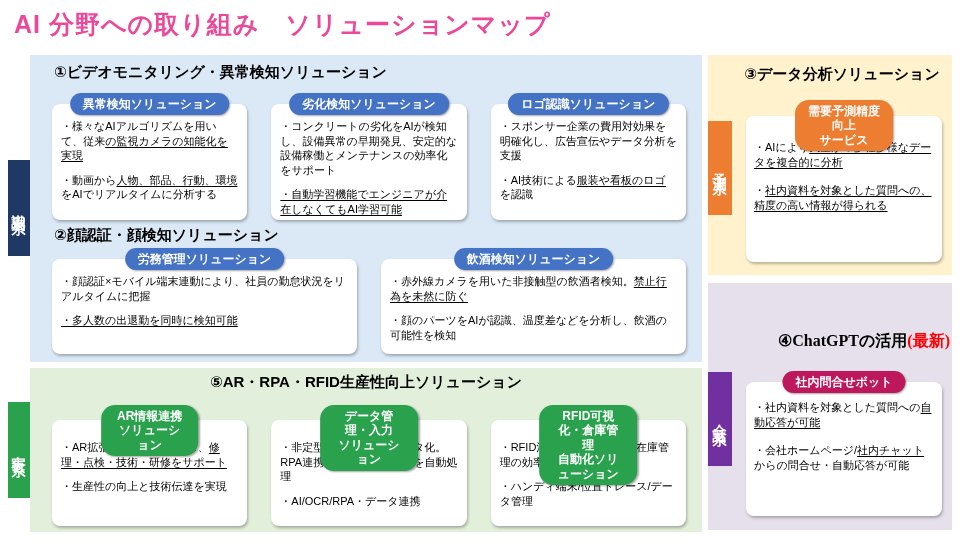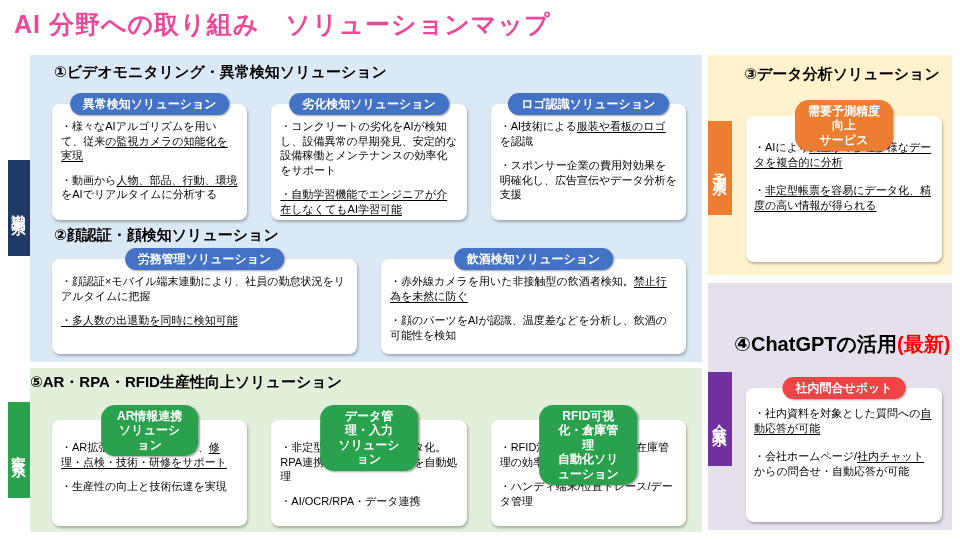--- a/index.html
+++ b/index.html
@@ -19,23 +19,23 @@
           display:flex; align-items:center; justify-content:center;
           writing-mode:vertical-rl; text-orientation:upright; letter-spacing:4px; z-index:3; }
   .vtab-navy   { left:8px;   top:160px; width:22px; height:96px; background:#203864; }
   .vtab-green  { left:8px;   top:402px; width:22px; height:96px; background:#2aa24d; }
   .vtab-orange { left:708px; top:121px; width:24px; height:94px; background:#ed7d31; }
   .vtab-purple { left:708px; top:372px; width:24px; height:94px; background:#7030a0; }
 
   .group-heading { font-size:15px; font-weight:bold; color:#000; }
   .gh1 { padding:8px 0 0 24px; }
   .gh2 { padding:6px 0 0 24px; }
-  .green-heading { text-align:left; padding-top:5px; font-size:15px; font-weight:bold; }
+  .green-heading { text-align:center; padding-top:5px; font-size:15px; font-weight:bold; }
   .orange-heading { text-align:center; padding:10px 4px 0 28px; font-size:15px; font-weight:bold; white-space:nowrap; }
-  .purple-heading { text-align:center; padding:48px 2px 0 26px; font-size:20px; font-weight:bold; white-space:nowrap; }
+  .purple-heading { text-align:right; padding:48px 2px 0 26px; font-size:16px; font-weight:bold; white-space:nowrap;font-family:Liberation Serif, serif; }
   .purple-heading .red { color:#ff0000; }
 
   .cards-row { display:flex; gap:24px; padding:0 16px 0 22px; }
   .row1 { margin-top:22px; }
   .row2 { margin-top:14px; }
   .rowg { margin-top:28px; }
 
   .card { position:relative; background:#fff; border-radius:8px;
           box-shadow:1px 2px 3px rgba(0,0,0,0.28); }
   .cards-row .card { flex:1; padding:15px 9px 4px 9px; }
@@ -46,21 +46,21 @@
   .side-card { margin:32px 10px 0 38px; height:146px; padding:24px 8px 4px; }
   .purple-card { margin:30px 10px 0 38px; height:134px; padding:18px 8px 4px; }
 
   .pill { position:absolute; top:-11px; left:50%; transform:translateX(-50%);
           color:#fff; font-weight:bold; font-size:12px; line-height:1.2;
           padding:4px 13px; border-radius:14px; text-align:center;
           white-space:pre-line; box-shadow:1px 1px 2px rgba(0,0,0,0.35); z-index:2; }
   .pill-blue   { background:#4472c4; white-space:nowrap; }
   .pill-green  { background:#2aa24d; top:-15px; }
   .pill-orange { background:#ed7d31; top:-16px; }
-  .pill-purple { background:#ef4444; white-space:nowrap; }
+  .pill-purple { background:#be185d; white-space:nowrap; }
 
   .card-body { font-size:11px; line-height:1.32; color:#000; }
   .bullet { margin-bottom:10px; }
   .side-card .bullet, .purple-card .bullet { margin-bottom:14px; }
   .u { text-decoration:underline; text-underline-offset:2px; }
 </style>
 </head>
 <body>
 
 <div class="slide">
@@ -86,22 +86,22 @@
       <div class="card">
         <div class="pill pill-blue">劣化検知ソリューション</div>
         <div class="card-body">
             <div class="bullet"><span>・コンクリートの劣化をAIが検知し、設備異常の早期発見、安定的な設備稼働とメンテナンスの効率化をサポート</span></div>
             <div class="bullet"><span class="u">・自動学習機能でエンジニアが介在しなくてもAI学習可能</span></div>
           </div>
       </div>
       <div class="card">
         <div class="pill pill-blue">ロゴ認識ソリューション</div>
         <div class="card-body">
+            <div class="bullet"><span>・スポンサー企業の費用対効果を明確化し、広告宣伝やデータ分析を支援</span></div>
             <div class="bullet"><span>・AI技術による</span><span class="u">服装や看板のロゴ</span><span>を認識</span></div>
-            <div class="bullet"><span>・スポンサー企業の費用対効果を明確化し、広告宣伝やデータ分析を支援</span></div>
           </div>
       </div>
     </div>
 
     <div class="group-heading gh2">②顔認証・顔検知ソリューション</div>
 
     <div class="cards-row row2">
       <div class="card">
         <div class="pill pill-blue">労務管理ソリューション</div>
         <div class="card-body">
@@ -149,21 +149,21 @@
     </div>
   </section>
 
   <section class="sec sec-orange">
     <div class="orange-heading">③データ分析ソリューション</div>
     <div class="card side-card">
       <div class="pill pill-orange">需要予測精度向上
 サービス</div>
       <div class="card-body">
           <div class="bullet"><span>・AIにより</span><span class="u">大量かつ多種多様なデータを複合的に分析</span></div>
-          <div class="bullet"><span>・</span><span class="u">非定型帳票を容易にデータ化、精度の高い情報が得られる</span></div>
+          <div class="bullet"><span>・</span><span class="u">社内資料を対象とした質問への、精度の高い情報が得られる</span></div>
         </div>
     </div>
   </section>
 
   <section class="sec sec-purple">
     <div class="purple-heading">
       <span>④ChatGPTの活用</span><span class="red">(最新)</span>
     </div>
     <div class="card side-card purple-card">
       <div class="pill pill-purple">社内問合せボット</div>

